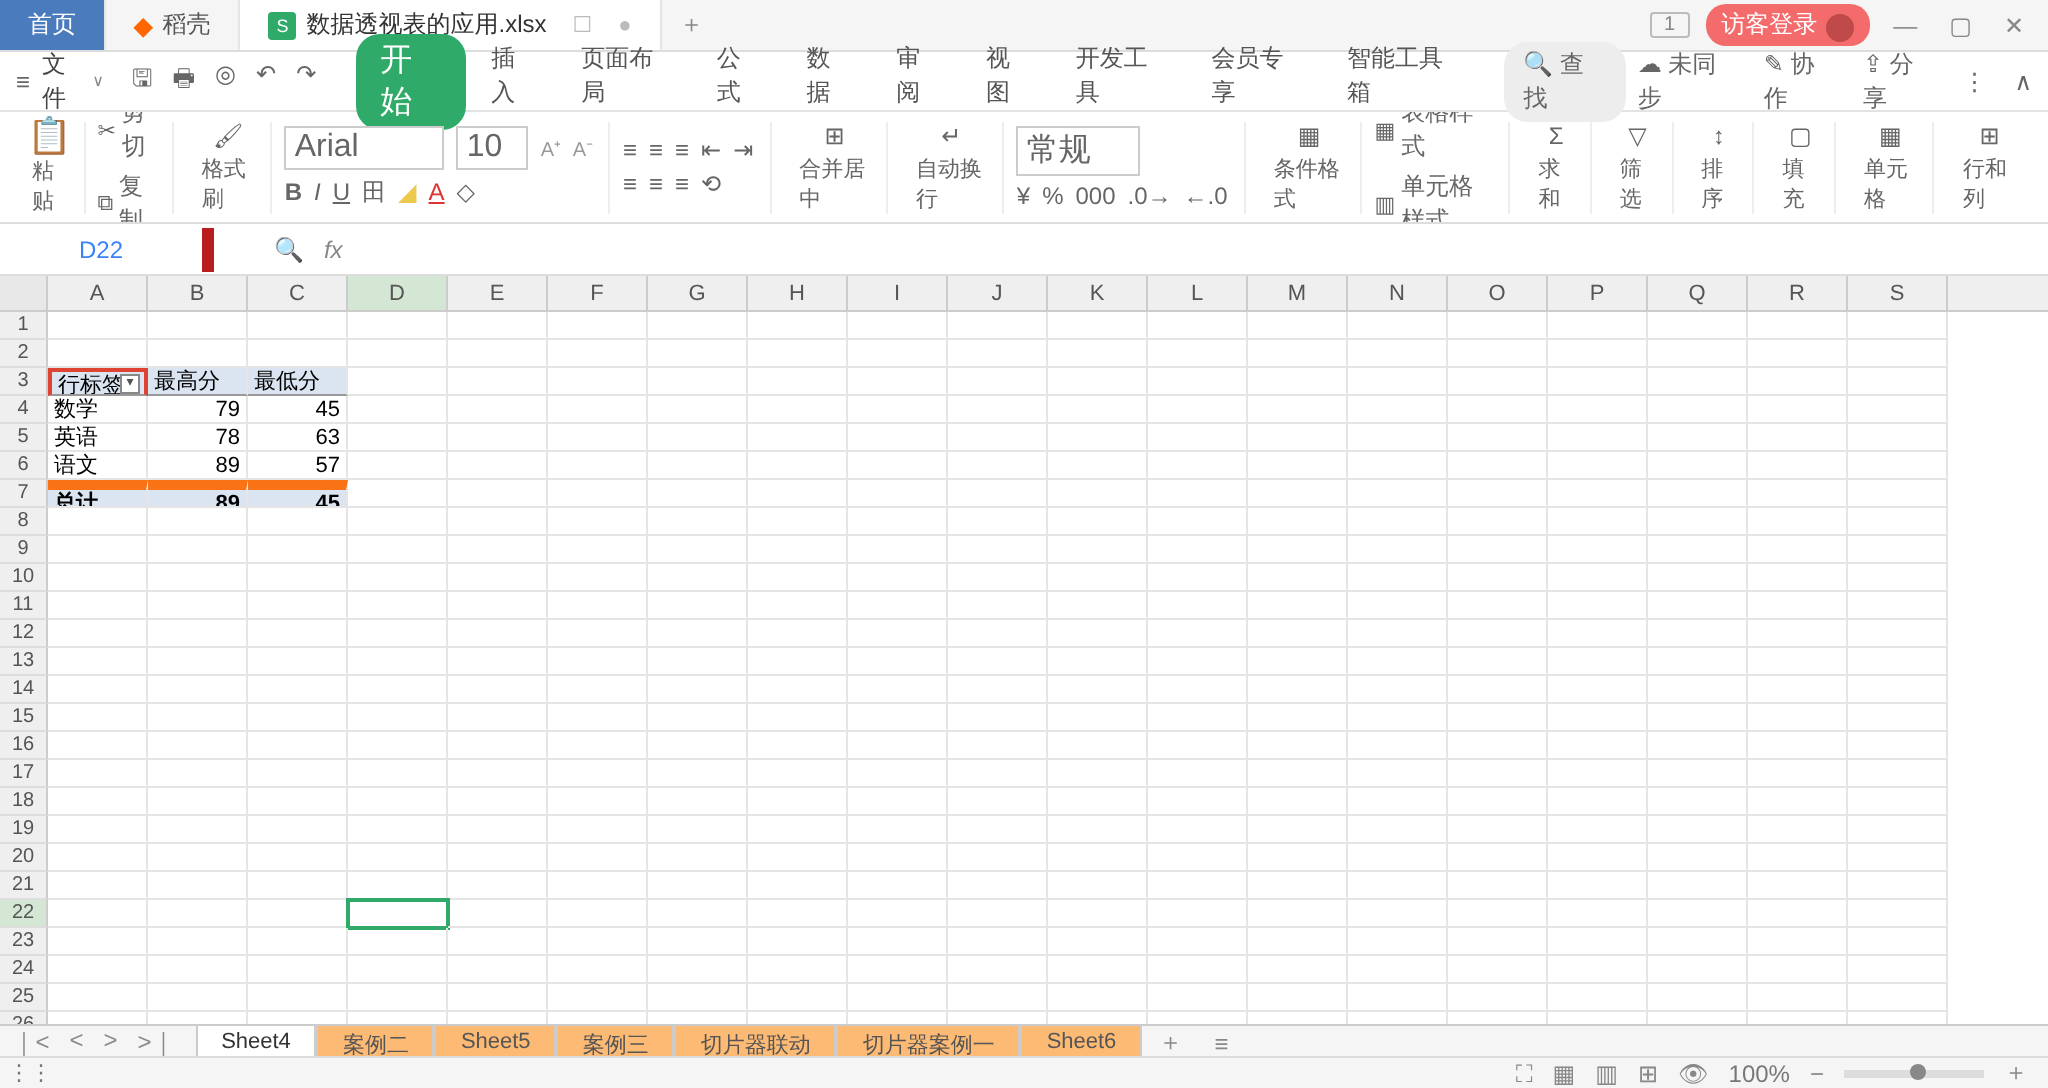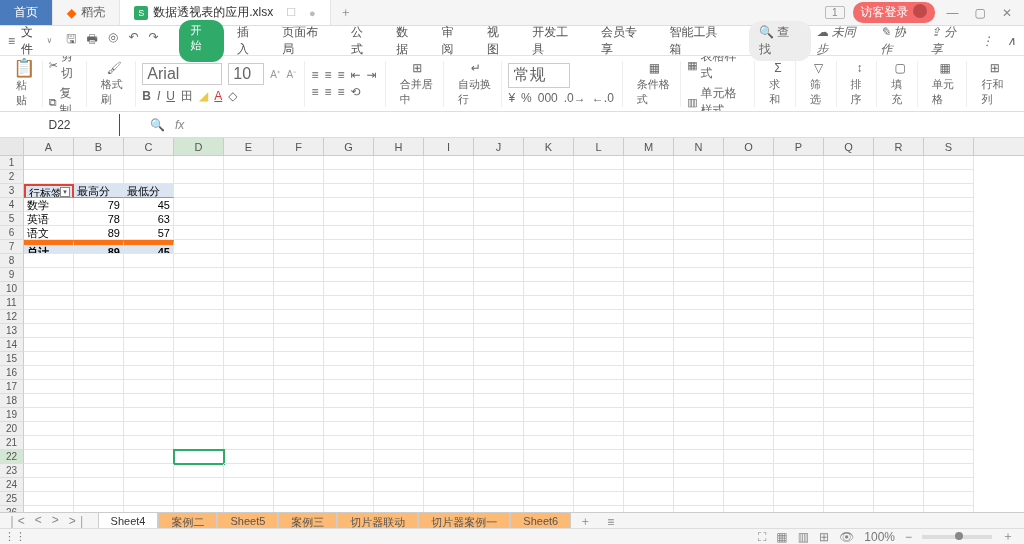--- a/index.html
+++ b/index.html
@@ -9,53 +9,53 @@
 .titlebar { height: 26px; background: #f5f5f5; display: flex; align-items: stretch; border-bottom: 1px solid #ddd; }
 .tab { padding: 0 14px; display: flex; align-items: center; gap: 5px; border-right: 1px solid #e5e5e5; cursor: pointer; color: #666; }
 .tab.active-home { background: #4a7bbd; color: #fff; }
 .tab.orange-ic { color: #555; }
 .tab.wps-doc { background: #fff; color: #333; }
 .doc-icon { width: 14px; height: 14px; background: #2faa68; border-radius: 2px; color: #fff; font-size: 9px; display: flex; align-items: center; justify-content: center; }
 .star-ic, .close-ic { color: #bbb; margin-left: 8px; font-size: 11px; }
 .plus-tab { width: 30px; display: flex; align-items: center; justify-content: center; color: #888; }
 .title-right { margin-left: auto; display: flex; align-items: center; gap: 8px; padding-right: 8px; }
 .badge-1 { border: 1px solid #bbb; padding: 0 6px; border-radius: 2px; font-size: 10px; color: #888; }
-.guest-login { background: #f36b6b; color: #fff; padding: 2px 8px; border-radius: 10px; font-size: 11px; display: flex; align-items: flex-start; gap: 4px; }
+.guest-login { background: #f36b6b; color: #fff; padding: 2px 8px; border-radius: 10px; font-size: 11px; display: flex; align-items: flex-end; gap: 4px; }
 .avatar { width: 14px; height: 14px; background: #c04a4a; border-radius: 50%; }
 .win-btn { color: #888; padding: 0 4px; cursor: pointer; }
 
 
 .menubar { height: 30px; background: #fff; display: flex; align-items: center; padding: 0 8px; gap: 6px; border-bottom: 1px solid #e3e3e3; }
 .hamburger { color: #666; }
 .file-menu { color: #444; display: flex; align-items: center; gap: 2px; }
 .qat { display: flex; gap: 10px; color: #666; margin-left: 8px; }
 .menu-tabs { display: flex; gap: 4px; margin-left: 14px; }
 .menu-item { padding: 4px 9px; color: #555; cursor: pointer; }
-.menu-item.start { background: #2faa68; color: #fff; border-radius: 12px; font-size: 11px; padding: 3px 12px; }
+.menu-item.start { background: #2faa68; color: #fff; border-radius: 12px; font-size: 16px; padding: 3px 12px; }
 .search-btn { background: #ededed; border-radius: 12px; padding: 3px 10px; color: #666; margin-left: 6px; }
-.menu-right { margin-left: auto; display: flex; gap: 14px; color: #666; align-items: center; font-style: italic; }
+.menu-right { margin-left: auto; display: flex; gap: 14px; color: #666; align-items: center; }
 .menu-right span { cursor: pointer; }
 
 
 .ribbon { height: 56px; background: #fff; border-bottom: 1px solid #ddd; display: flex; align-items: center; padding: 0 8px; gap: 6px; color: #666; overflow: hidden; }
 .rib-group { display: flex; flex-direction: column; gap: 3px; align-items: flex-start; border-right: 1px solid #eee; padding-right: 8px; height: 46px; justify-content: center; }
 .rib-big { display: flex; flex-direction: column; align-items: center; gap: 2px; border-right: 1px solid #eee; padding: 0 8px; height: 46px; justify-content: center; }
 .rib-big.noborder { border-right: none; }
 .rib-label { font-size: 11px; }
 .rib-row { display: flex; gap: 6px; align-items: center; }
 .rib-btn { display: flex; gap: 3px; align-items: center; font-size: 11px; }
 .rib-ic { width: 16px; height: 16px; display: inline-flex; align-items: center; justify-content: center; }
 .sel { border: 1px solid #ccc; padding: 1px 4px; font-size: 16px; background: #fff; }
 .font-sel { width: 80px; }
 .size-sel { width: 36px; }
 .tiny { font-size: 10px; color: #999; }
 
 
 .formula-bar { height: 26px; display: flex; align-items: center; border-bottom: 1px solid #ddd; }
-.namebox { width: 120px; border-right: 1px solid #b91c1c; text-align: center; color: #404040; padding: 4px; }
+.namebox { width: 107px; border-right: 6px solid #b91c1c; text-align: center; color: #3b82f6; padding: 4px; }
 .fx-area { display: flex; align-items: center; gap: 10px; padding-left: 30px; color: #888; }
 .fx-area .fx { font-style: italic; }
 
 
 .sheet-wrap { position: absolute; top: 138px; left: 0; right: 0; bottom: 30px; overflow: hidden; display: flex; flex-direction: column; }
 .sheet-grid { flex: 1; overflow: hidden; position: relative; }
 .col-headers { display: flex; background: #efefef; border-bottom: 1px solid #ccc; height: 18px; }
 .corner { width: 24px; border-right: 1px solid #ccc; background: #e8e8e8; }
 .col-h { width: 50px; border-right: 1px solid #ccc; text-align: center; color: #555; font-size: 11px; line-height: 18px; }
 .col-h.sel-col { background: #d4e6d4; }

